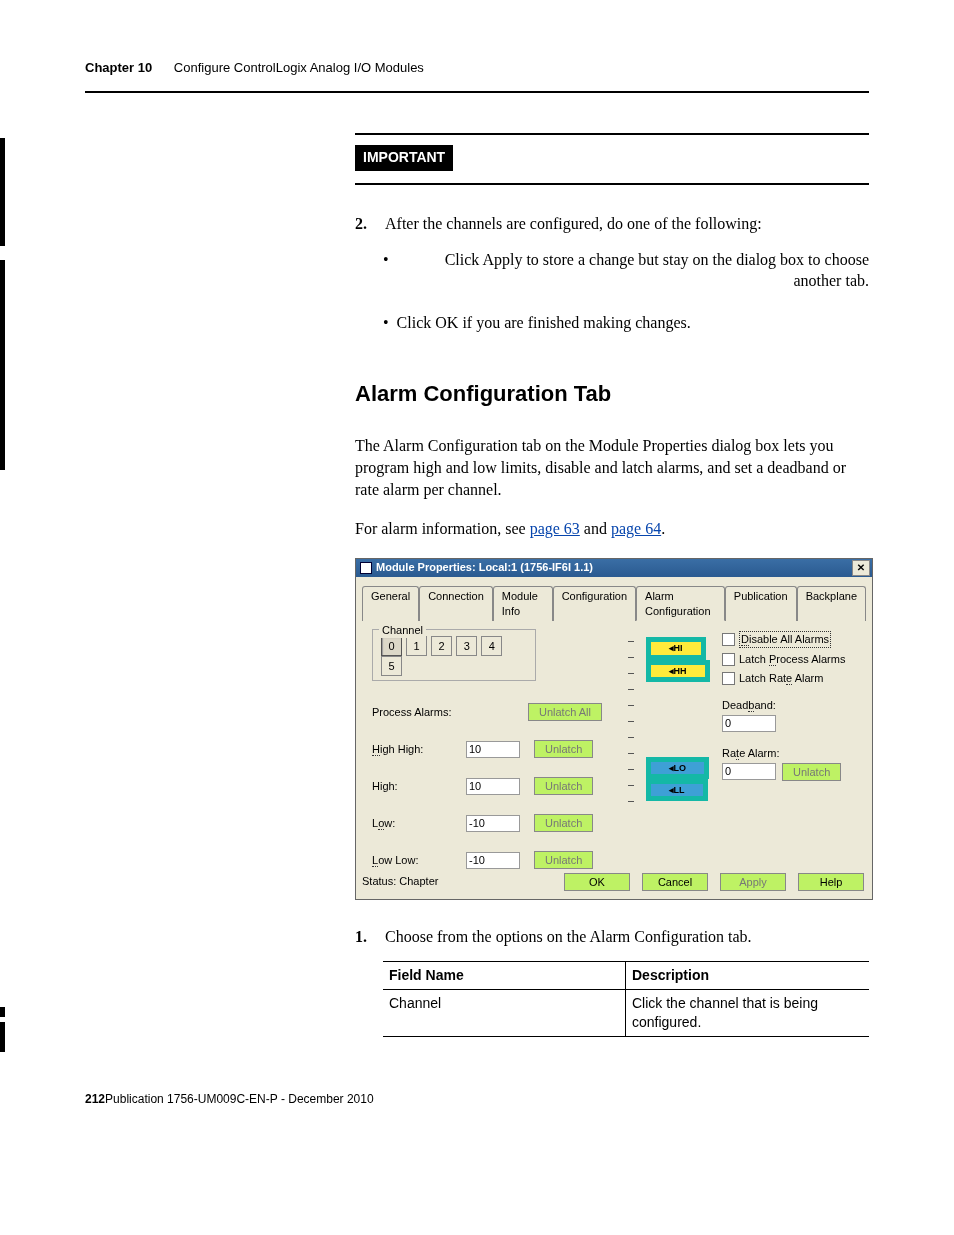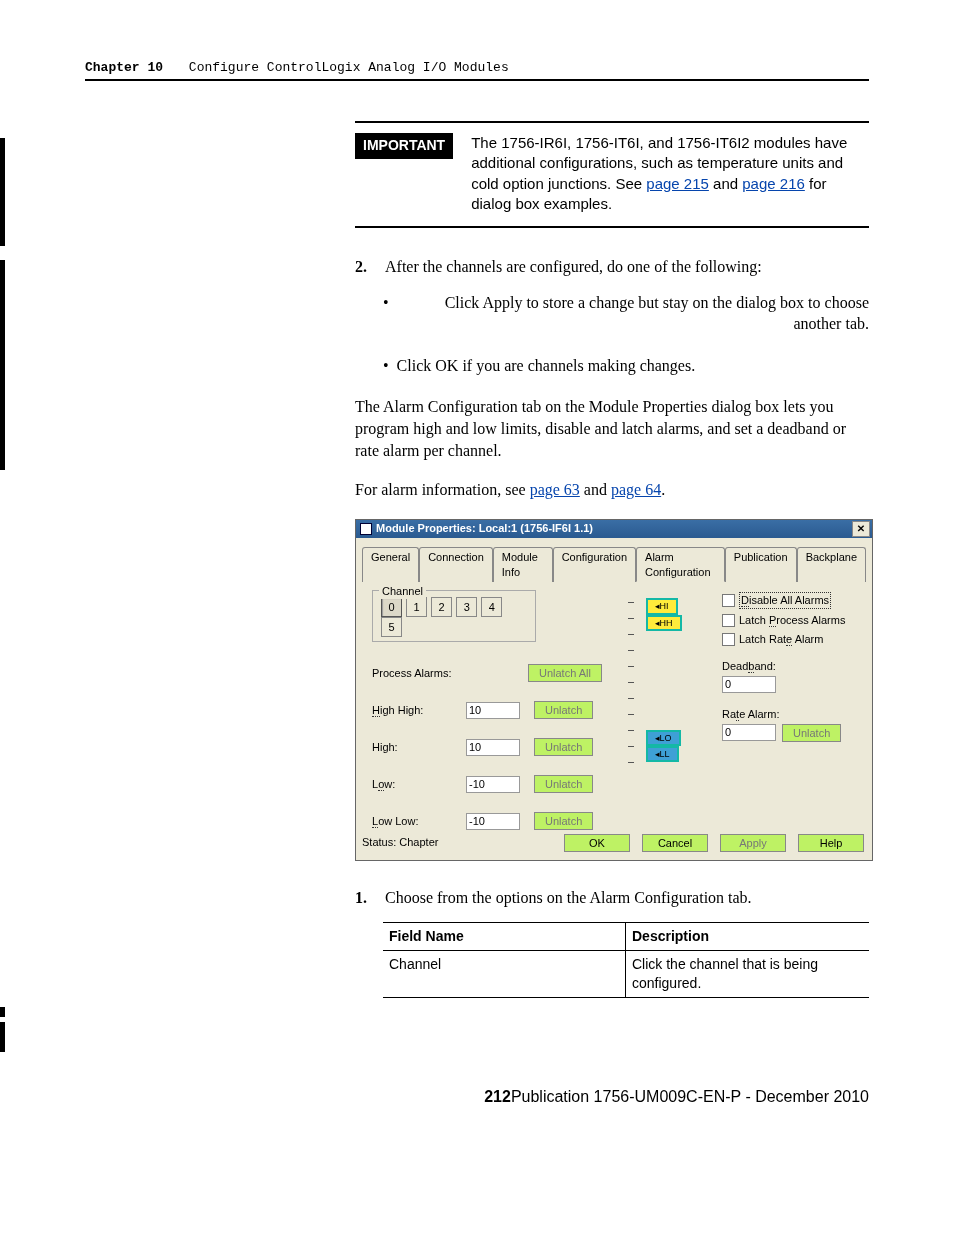--- a/index.html
+++ b/index.html
@@ -10,23 +10,23 @@
     color: #000;
     width: 954px;
   }
   .page {
     padding: 60px 85px 40px 85px;
     position: relative;
     min-height: 1150px;
     box-sizing: border-box;
   }
   .header {
-    font-family: Liberation Mono, monospace;
+    font-family: Liberation Sans, sans-serif;
     font-size: 13px;
-    margin-bottom: 4px;
+    margin-bottom: 16px;
   }
   .header .chap {
     font-weight: bold;
     margin-right: 18px;
   }
   .hr-thick {
     border: none;
     border-top: 2px solid #000;
     margin: 0 0 40px 0;
   }
@@ -175,21 +175,21 @@
   .btn.enabled { color:#000; }
   .gauge {
     position: absolute;
     left: 266px;
     top: 14px;
     width: 72px;
     height: 168px;
   }
   .ticks { position:absolute; left:0; top:6px; bottom:6px; }
   .tick { width:6px; height:1px; background:#555; margin-bottom:15px; }
-  .badge { display:inline-block; border:2px solid #14b8a6; font-size:9px; font-weight:normal; padding:0 7px; }
+  .badge { display:inline-block; border:5px solid #14b8a6; font-size:9px; font-weight:bold; padding:0 18px; }
   .badge.y { background:#ffeb3b; }
   .badge.b { background:#3ea0d6; color:#000; }
   .right-col { position:absolute; left:360px; top:10px; width:130px; }
   .chk { display:flex; align-items:center; gap:4px; margin-bottom:4px; font-size:11px; }
   .chk .box { width:11px; height:11px; border:1px solid #777; background:#fff; flex-shrink:0; }
   .dlg-buttons {
     position:absolute; bottom:8px; left:6px; right:8px; display:flex;
     align-items:center; justify-content:flex-end; gap:12px;
   }
   .dlg-buttons .status { margin-right:auto; font-size:11px; }
@@ -211,23 +211,23 @@
     padding: 4px 6px;
     vertical-align: top;
   }
   .table th:first-child, .table td:first-child { width: 230px; border-right: 1px solid #000; }
   .footer {
     position: absolute;
     bottom: 44px;
     left: 85px;
     right: 85px;
     display: flex;
-    justify-content: flex-end;
+    justify-content: flex-start;
     font-family: Arial, Helvetica, sans-serif;
-    font-size: 16px;
+    font-size: 12px;
   }
   .footer .pagenum { font-weight: bold; }
   .u { border-bottom:1px dotted #333; }
   .revbar { position:absolute; left:0; width:5px; background:#000; }
 </style>
 </head>
 <body>
 
 <div class="page">
 
@@ -239,39 +239,37 @@
   <div class="header">
     <span class="chap">Chapter 10</span>
     <span>Configure ControlLogix Analog I/O Modules</span>
   </div>
   <hr class="hr-thick">
 
   <div class="content-col">
 
     <div class="important-box">
       <span class="important-tag">IMPORTANT</span>
-      <span class="important-text">
-        <span>The 1756-IR6I, 1756-IT6I, and 1756-IT6I2 modules have additional configurations, such as temperature units and cold option junctions.  See </span><a class="link">page 215</a><span> and </span><a class="link">page 216</a><span> for dialog box examples.</span>
-      </span>
     </div>
 
     <div class="body-text">
       <div class="step">
         <span class="num">2.</span>
         <span>After the channels are configured, do one of the following:</span>
       </div>
       <div class="bullet">
           <span>Click Apply to store a change but stay on the dialog box to choose another tab.</span>
         </div>
       <div class="bullet">
-          <span>Click OK if you are channels making changes.</span>
+          <span>Click OK if you are finished making changes.</span>
         </div>
     </div>
   </div>
 
+  <h2 class="section-heading" style="margin-left:270px;">Alarm Configuration Tab</h2>
 
   <div class="content-col body-text">
     <p class="para">The Alarm Configuration tab on the Module Properties dialog box lets you program high and low limits, disable and latch alarms, and set a deadband or rate alarm per channel.</p>
     <p class="para">
       <span>For alarm information, see </span><a class="link">page 63</a><span> and </span><a class="link">page 64</a><span>.</span>
     </p>
 
     <div class="screenshot">
       <div class="titlebar">
         <span style="display:flex;align-items:center;">

